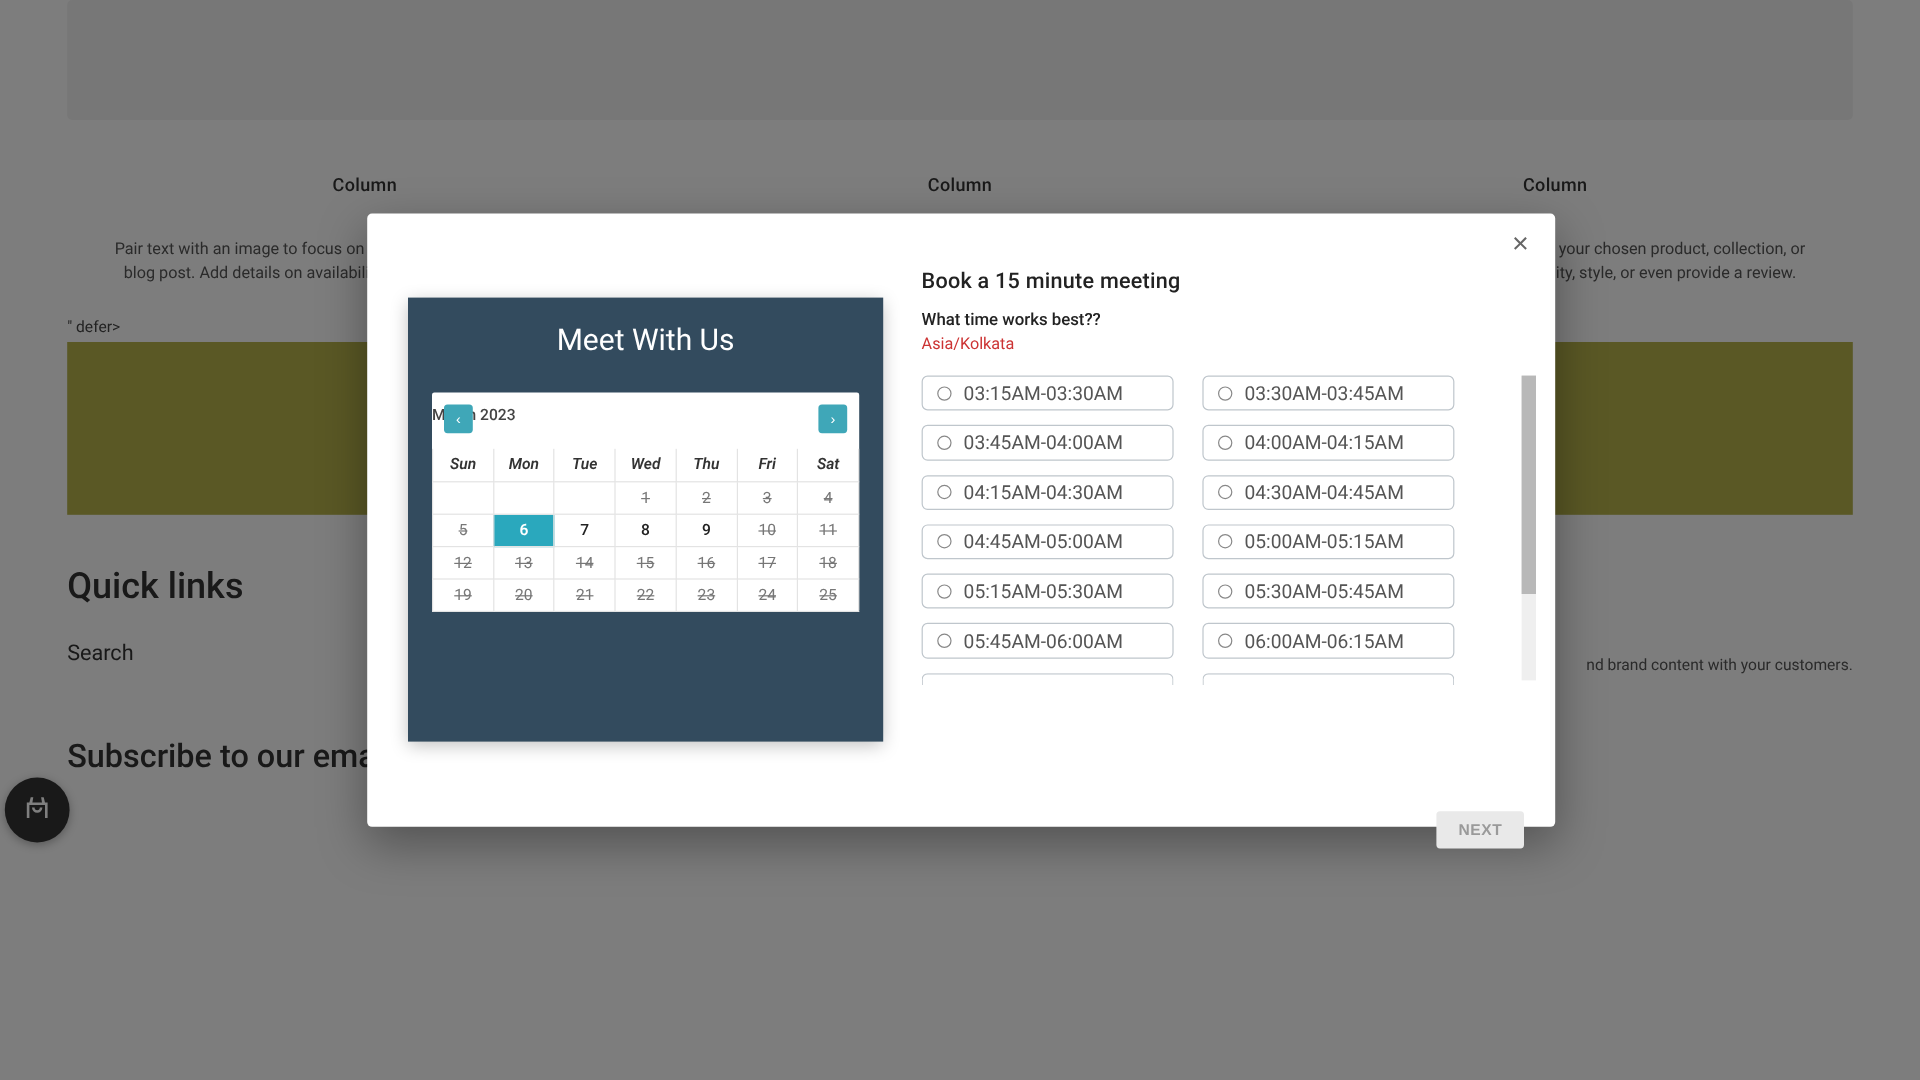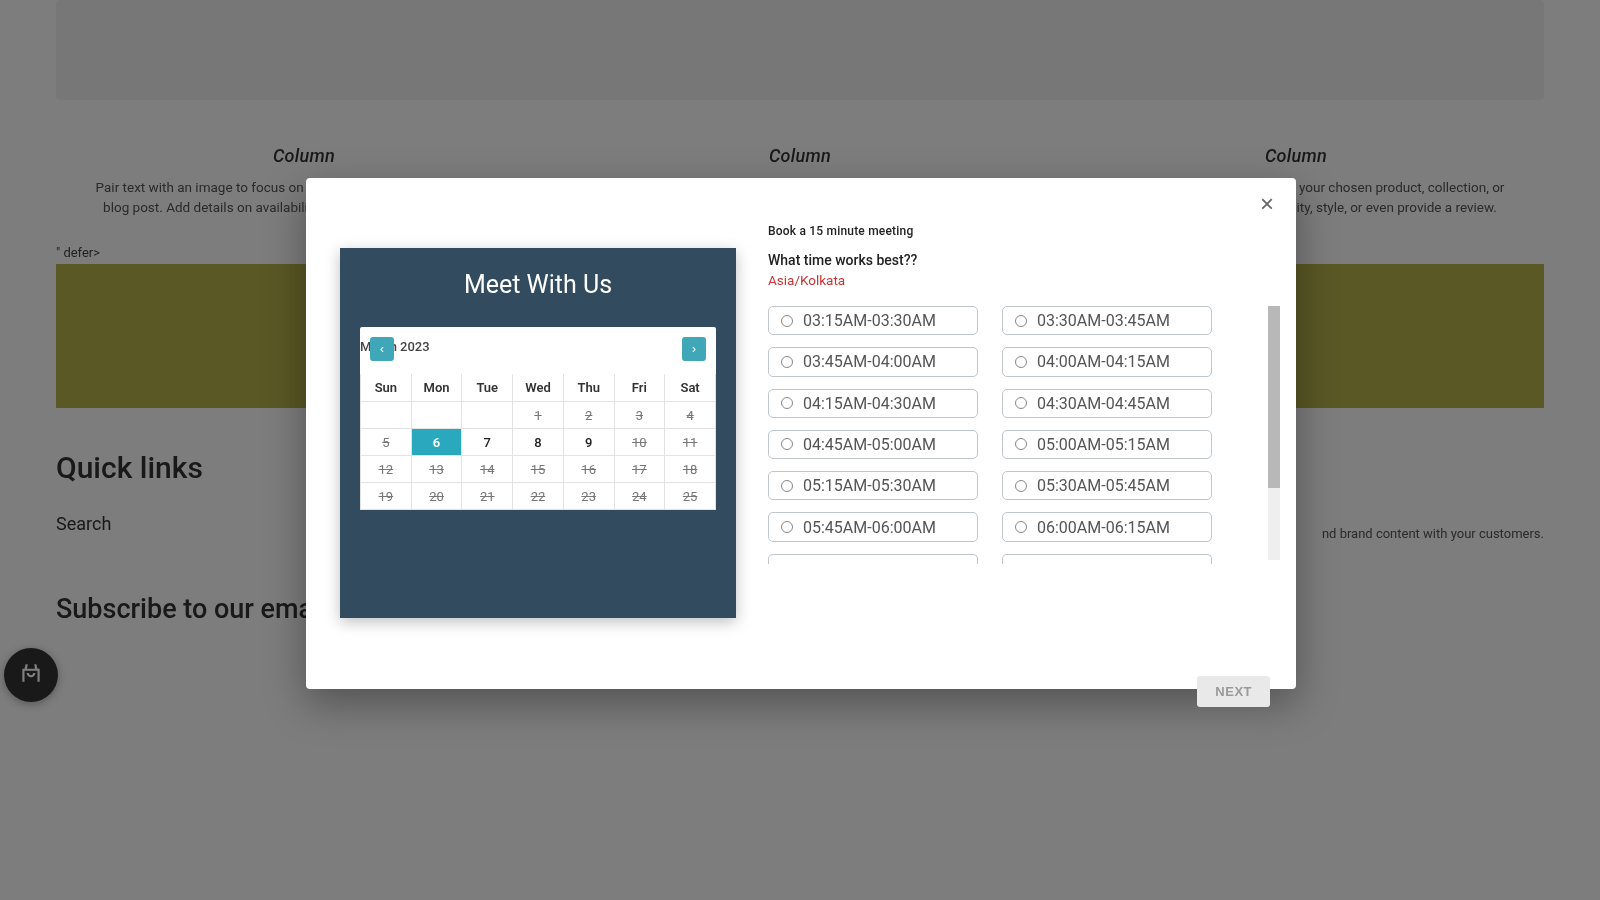--- a/index.html
+++ b/index.html
@@ -5,21 +5,21 @@
   * { box-sizing: border-box; margin: 0; padding: 0; }
   html, body { width: 1600px; height: 900px; font-family: -apple-system, BlinkMacSystemFont, "Segoe UI", Roboto, sans-serif; overflow: hidden; }
   body { background: #fafafa; position: relative; }
 
   .page { position: relative; width: 100%; height: 100%; }
 
   .hero-placeholder { margin: 0 56px; height: 100px; background: #efefef; border-radius: 4px; }
 
   .columns { display: flex; justify-content: space-around; margin: 45px 56px 28px; }
   .col { flex: 1; text-align: center; }
-  .col-title { font-size: 18px; font-weight: 500; color: #333; margin-bottom: 12px; letter-spacing: .3px; font-style: italic; }
+  .col-title { font-size: 15px; font-weight: 500; color: #333; margin-bottom: 36px; letter-spacing: .3px; }
   .col-text { font-size: 13.5px; color: #555; line-height: 1.45; max-width: 420px; margin: 0 auto; }
 
   .defer { margin: 0 56px; font-size: 13px; color: #444; }
   .yellow-bar { margin: 4px 56px 42px; height: 144px; background: #b4b14a; }
 
   .footer { padding: 0 56px; display:flex; }
   .footer-col { flex:1; }
   .footer-h { font-size: 30px; font-weight: 500; color: #333; margin-bottom: 28px; }
   .footer-link { font-size: 18px; color: #333; cursor:pointer; }
   .mission-note { font-size:13px; color:#555; }
@@ -53,27 +53,27 @@
   }
   .cal-title { text-align:center; color:#fff; font-size: 25px; font-weight:400; margin-bottom: 28px; }
   .cal-card { background:#fff; border-radius:2px; padding: 12px 0 0; position:relative; }
   .cal-month { text-align:left; font-size:13px; font-weight:500; color:#444; margin-bottom: 20px; }
   .cal-nav { position:absolute; top:10px; width:24px; height:24px; background:#3fa7b8; color:#fff; border:none; border-radius:3px; font-size:12px; cursor:pointer; display:flex; align-items:center; justify-content:center; }
   .cal-nav.prev { left:10px; }
   .cal-nav.next { right:10px; }
   .cal-grid { width:100%; border-collapse: collapse; }
   .cal-grid th { font-size:13px; font-weight:600; color:#333; padding: 6px 0; border:1px solid #e3e3e3; }
   .cal-grid td { font-size:13px; color:#777; text-align:center; padding: 5px 0; border:1px solid #e3e3e3; width:46px; height:27px; }
-  .cal-grid tr:first-child th { border-top: none; }
+  .cal-grid tr:first-child th { border-top: none; font-style: italic; }
   .cal-grid td.sel { background:#2aa8bd; color:#fff; font-weight:600; }
   .cal-grid td.avail { color:#222; font-weight:500; }
   .cal-grid td.strike { text-decoration: line-through; }
 
   .booking { flex:1; padding-top:18px; position:relative; }
-  .book-line { font-size:12px; font-weight:500; color:#222; margin-bottom:14px; letter-spacing:.2px; }
+  .book-line { font-size:18px; font-weight:500; color:#222; margin-bottom:14px; letter-spacing:.2px; }
   .book-q { font-size:14px; font-weight:500; color:#222; margin-bottom:4px; }
   .tz { font-size:13.5px; color:#c33; cursor:pointer; }
 
   .slots-wrap { position:relative; margin-top:18px; height: 258px; display:flex; gap:24px; }
   .slots-col { display:flex; flex-direction:column; gap:12px; }
   .slot {
     width: 210px; height: 37px;
     border:1px solid #bfc6cc; border-radius:5px;
     background:#fff;
     display:flex; align-items:center; gap:10px;

